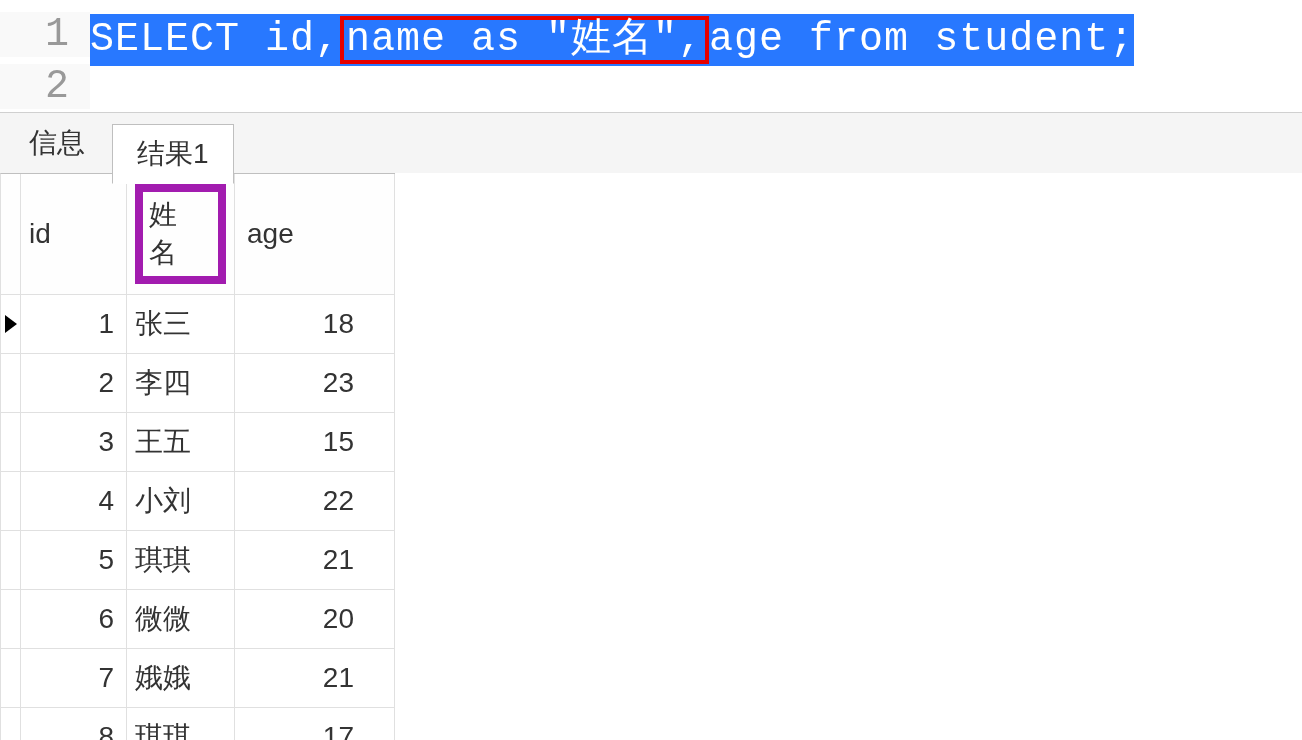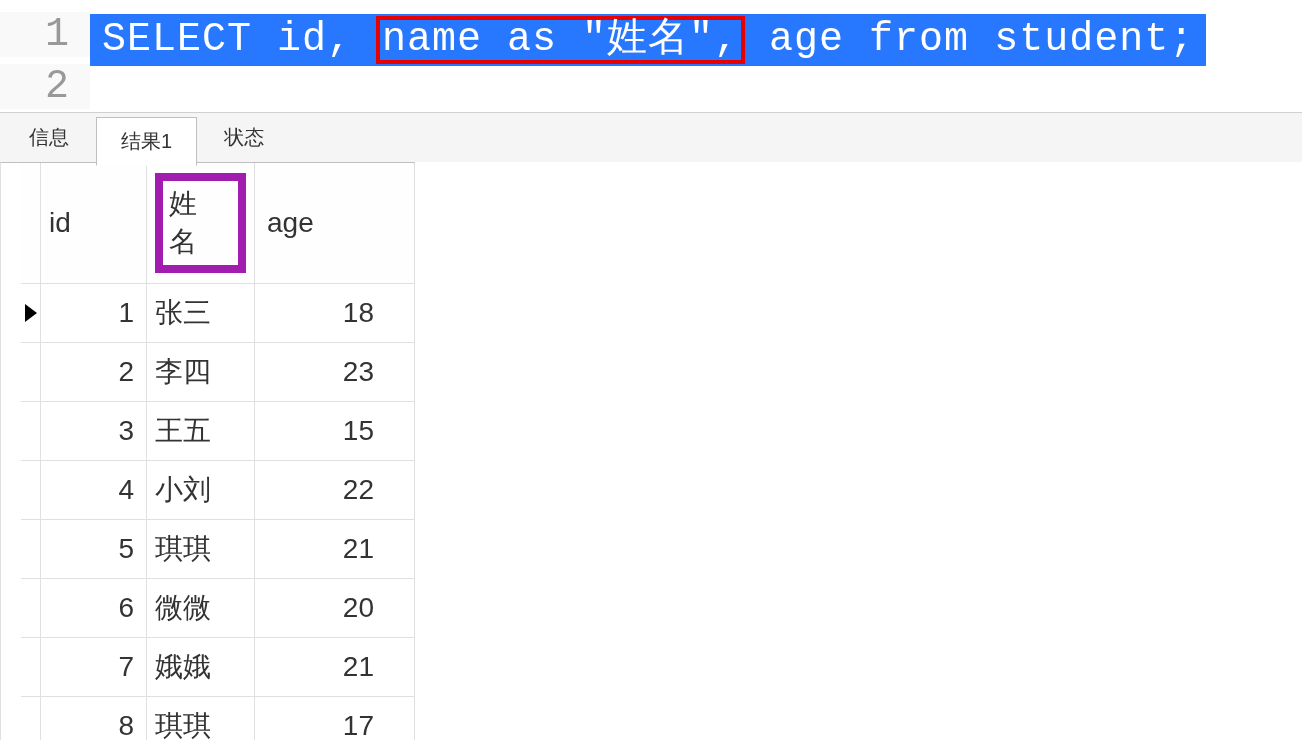--- a/index.html
+++ b/index.html
@@ -37,21 +37,21 @@
     }
     .code-content {
       flex: 1;
       display: flex;
       align-items: center;
       height: 100%;
     }
     .sql-highlight {
       background: #2878ff;
       color: #ffffff;
-      padding: 0 12px;
+      padding: 0 0;
       height: 100%;
       display: inline-flex;
       align-items: center;
       white-space: pre;
       margin-top: 11px;
     }
     .red-box-sql {
       border: 4px solid #e60000;
       padding: 0 2px;
       display: inline-block;
@@ -59,43 +59,42 @@
     }
     .tabs-row {
       display: flex;
       align-items: flex-end;
       background: #f5f5f5;
       border-bottom: none;
       padding-left: 4px;
     }
     .tab {
       padding: 10px 24px;
-      font-size: 20px;
+      font-size: 28px;
       color: #333;
       background: transparent;
       border: 1px solid transparent;
       cursor: pointer;
       margin-right: 2px;
     }
     .tab.active {
       background: #ffffff;
       border: 1px solid #bfbfbf;
       border-bottom: 1px solid #ffffff;
       position: relative;
-      top: 4px;
+      top: 11px;
     }
     .results-table {
       border-top: 1px solid #bfbfbf;
       border-left: 1px solid #e0e0e0;
       display: inline-block;
       font-size: 28px;
     }
     .table-header-row, .table-row {
       display: flex;
-      padding-left: 20px;
     }
     .th, .td {
       border-right: 1px solid #e0e0e0;
       border-bottom: 1px solid #e0e0e0;
       padding: 10px 8px;
       text-align: left;
       color: #333;
       background: #ffffff;
       min-height: 54px;
       display: flex;
@@ -162,21 +161,20 @@
   </div>
   <div class="code-line">
     <div class="line-number">2</div>
     <div class="code-content"></div>
   </div>
 </div>
 
 <div class="tabs-row">
   <div class="tab">信息</div>
   <div class="tab active">结果1</div>
-  <div class="tab">状态</div>
 </div>
 
 <div class="results-table">
   <div class="table-header-row">
     <div class="th col-marker"></div>
     <div class="th col-id">id</div>
     <div class="th col-name">
       <span class="red-box-header">姓名</span>
     </div>
     <div class="th col-age">age</div>

